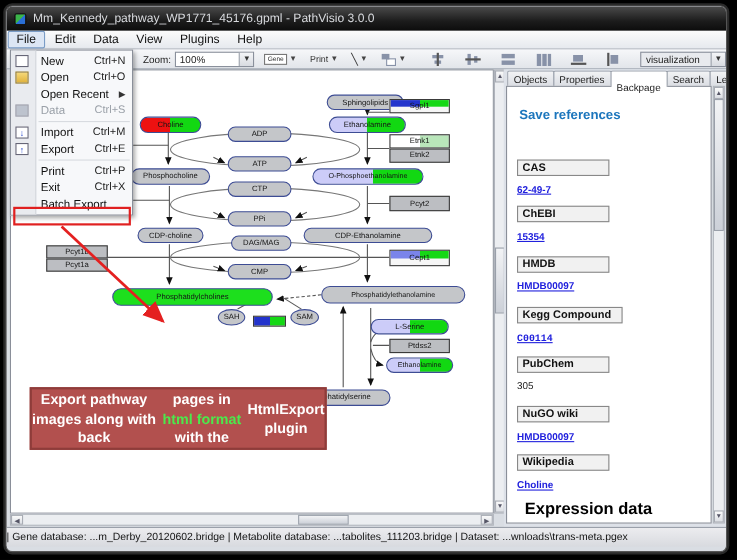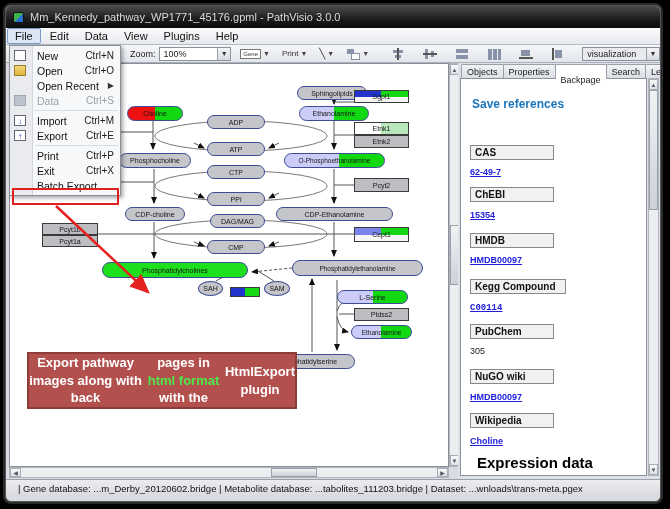--- a/index.html
+++ b/index.html
@@ -67,21 +67,21 @@
   .tabs{position:absolute;left:3px;top:1px;height:15px;display:flex;font-size:9px;color:#222;}
   .tab{padding:2px 5px 1px;border:1px solid #9aa0aa;border-bottom:none;background:linear-gradient(#f2f3f5,#d9dce2);margin-right:-1px;border-radius:2px 2px 0 0;}
   .tab.active{background:#fff;position:relative;z-index:2;padding-top:10px;}
   #panelbody{position:absolute;left:2px;top:15px;width:187px;height:398px;background:#fff;border:1px solid #8a8f99;overflow:hidden;}
   .xref-head{position:absolute;left:11px;top:18px;color:#1b75bc;font-weight:bold;font-size:12px;}
   .sec-box{position:absolute;width:84px;height:15px;background:#f1f1f1;border:1px solid #888;font-weight:bold;font-size:10px;color:#111;display:flex;align-items:center;padding-left:4px;left:9px;}
   .sec-val{position:absolute;left:9px;font-size:9px;font-weight:bold;color:#2121dd;text-decoration:underline;}
   .sec-val.plain{color:#222;text-decoration:none;font-weight:normal;}
   .exp-head{position:absolute;left:16px;top:375px;font-weight:bold;font-size:15px;color:#000;}
   
-  #statusbar{position:absolute;left:0;top:473px;width:100%;height:18px;background:linear-gradient(#ececef,#d8dadf);border-top:1px solid #9aa0aa;display:flex;align-items:center;font-size:9.5px;color:#111;padding-left:12px;white-space:nowrap;}
+  #statusbar{position:absolute;left:0;top:473px;width:100%;height:18px;background:linear-gradient(#ececef,#d8dadf);border-top:1px solid #9aa0aa;display:flex;align-items:center;font-size:9.5px;color:#111;padding-left:0;white-space:nowrap;}
   #overlay-svg{position:absolute;left:0;top:0;z-index:50;pointer-events:none;}
 </style>
 </head>
 <body>
 
 <div id="window">
 
   <div id="titlebar">
     <span class="appicon"></span>
     <span class="title">Mm_Kennedy_pathway_WP1771_45176.gpml - PathVisio 3.0.0</span>

